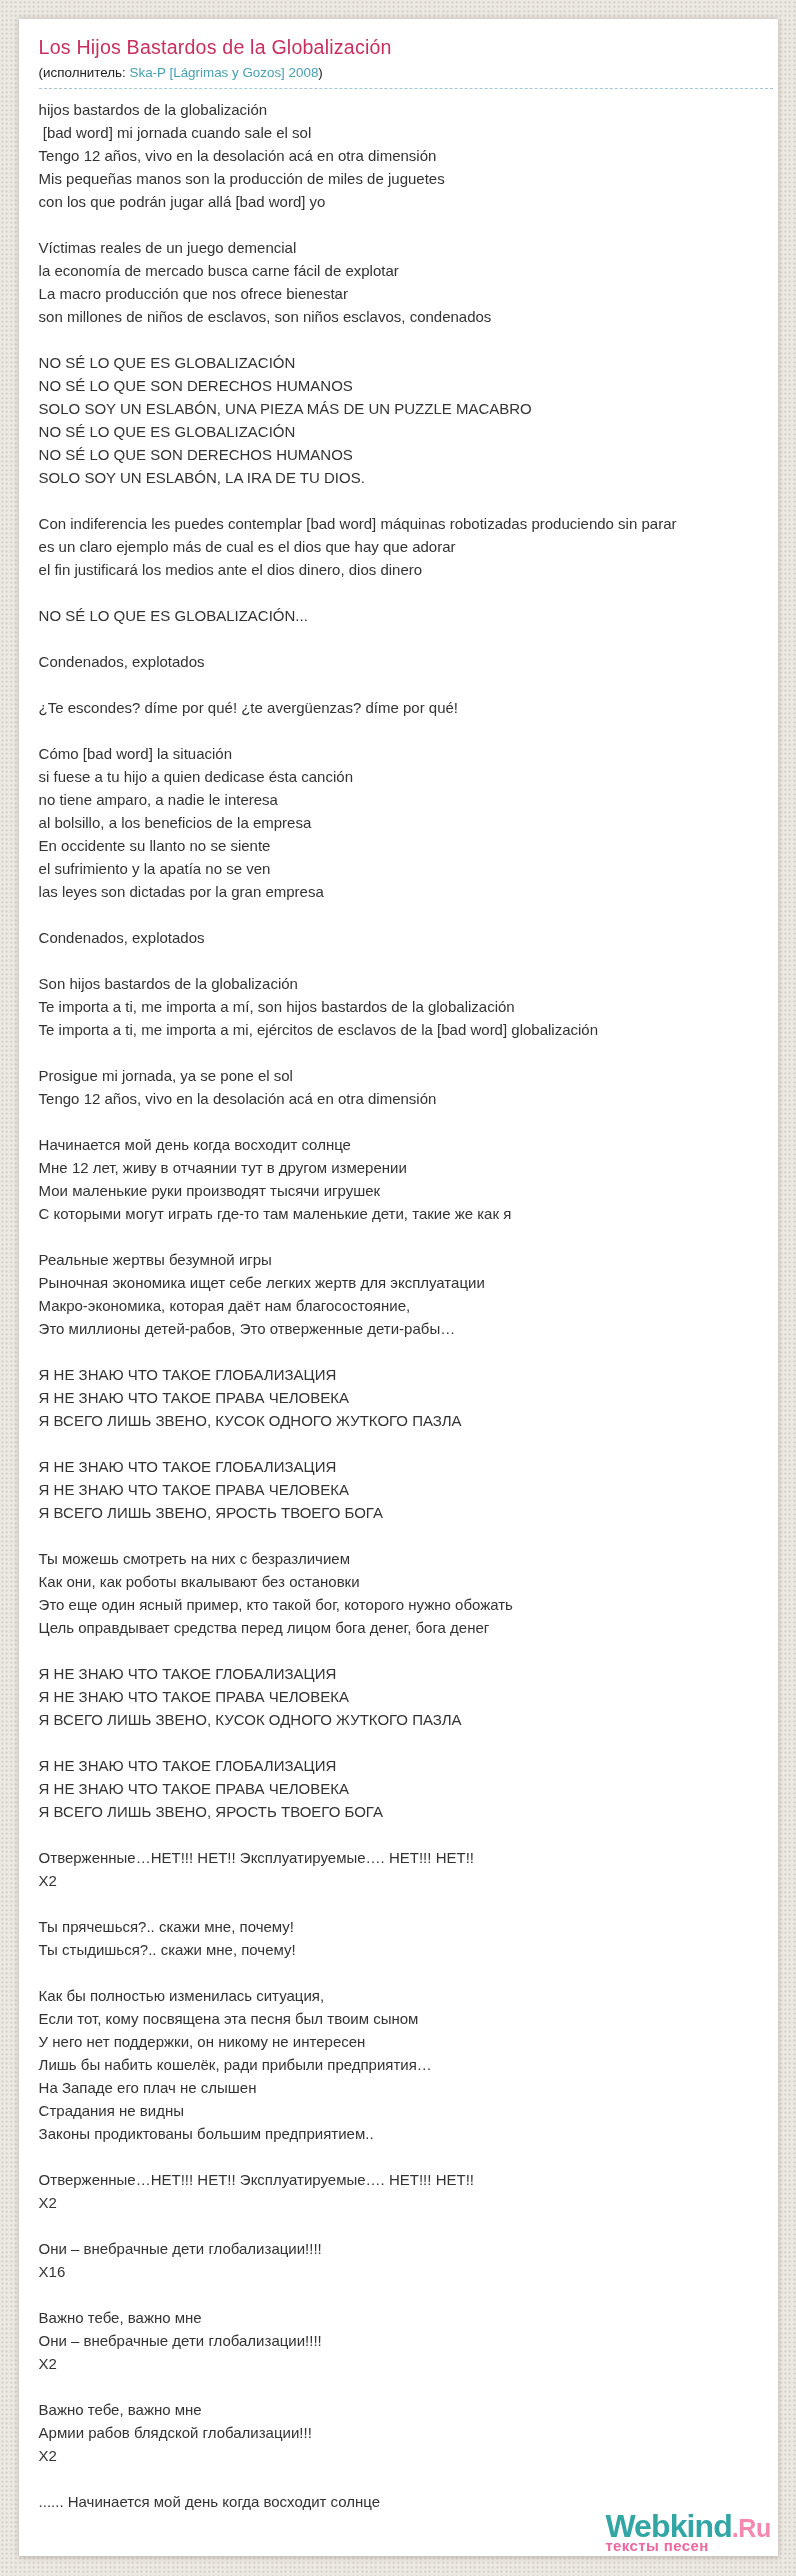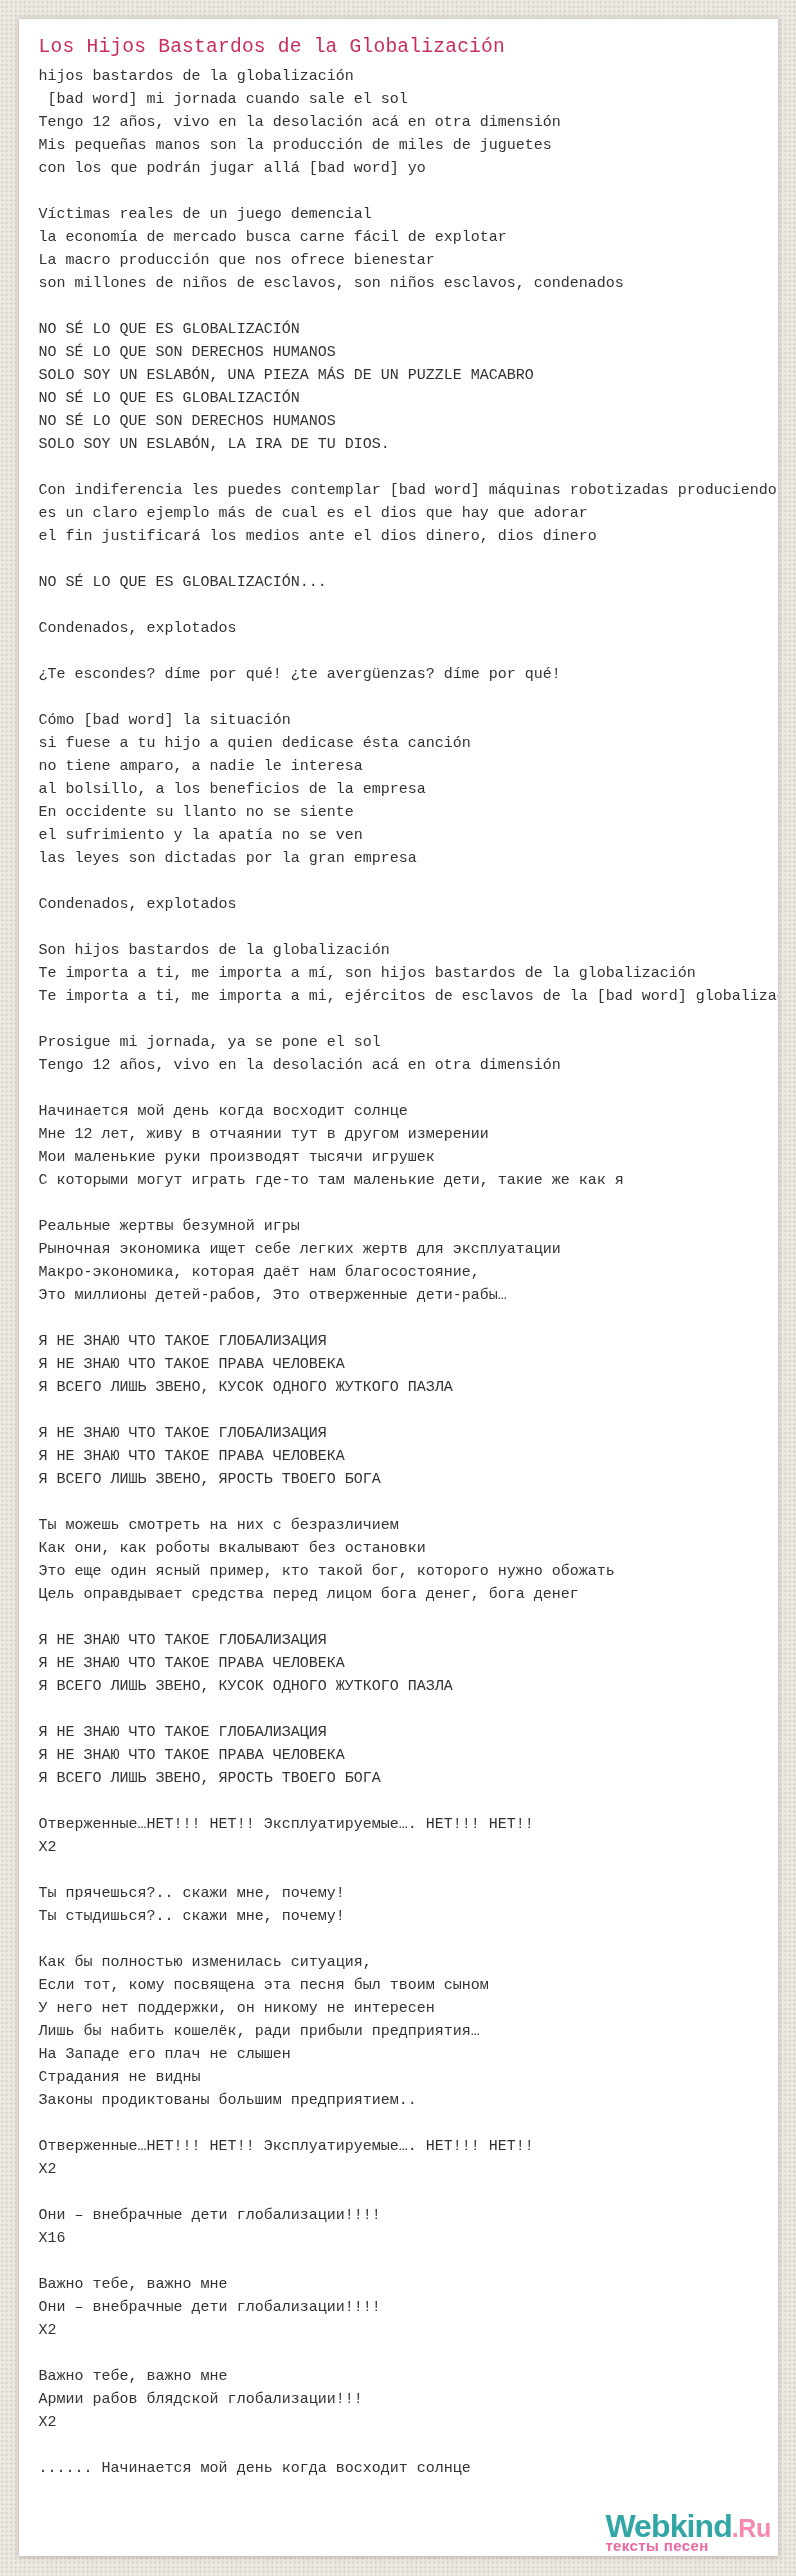--- a/index.html
+++ b/index.html
@@ -20,21 +20,20 @@
     top: 19px;
     width: 759px;
     height: 2537px;
     background: var(--card-bg, #ffffff);
     box-shadow: 0 0.9px 5.4px rgba(110,100,90,0.45);
     border-radius: 0.9px;
     overflow: hidden;
   }
   .card-inner {
     padding: 17px 5.4px 0 19.6px;
-    font-family: Liberation Mono, monospace;
   }
   .song-title {
     margin: 0 0 6.2px 0;
     font-size: 19.6px;
     font-weight: 400;
     line-height: 23px;
     color: var(--title, #cb2e5e);
     letter-spacing: 0.2px;
   }
   .artist-line {
@@ -42,20 +41,21 @@
     color: #222222;
     padding-bottom: 8px;
     border-bottom: 0.9px dashed var(--dashed-divider, #a3c6d2);
   }
   .artist-link {
     color: var(--artist-link, #47a0b3);
     text-decoration: none;
     cursor: pointer;
   }
   .lyrics {
+    margin-top: 9px;
     font-size: 15px;
     line-height: 23px;
     color: var(--body-text, #333333);
     white-space: pre;
   }
   .logo {
     position: absolute;
     right: 7.1px;
     bottom: 2.7px;
     text-align: left;
@@ -86,20 +86,21 @@
   }
 </style>
 </head>
 <body>
 
 <div class="card">
   <div class="card-inner">
 
     <h1 class="song-title">Los Hijos Bastardos de la Globalización</h1>
 
+    <div class="artist-line"><span>(исполнитель: </span><a class="artist-link">Ska-P [Lágrimas y Gozos] 2008</a><span>)</span></div>
 
     <div class="lyrics">hijos bastardos de la globalización
  [bad word] mi jornada cuando sale el sol
 Tengo 12 años, vivo en la desolación acá en otra dimensión
 Mis pequeñas manos son la producción de miles de juguetes
 con los que podrán jugar allá [bad word] yo
 
 Víctimas reales de un juego demencial
 la economía de mercado busca carne fácil de explotar
 La macro producción que nos ofrece bienestar

